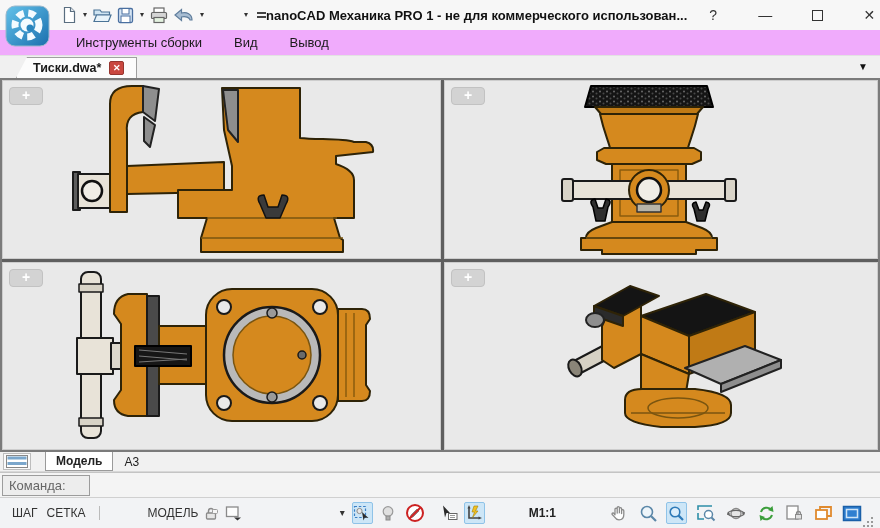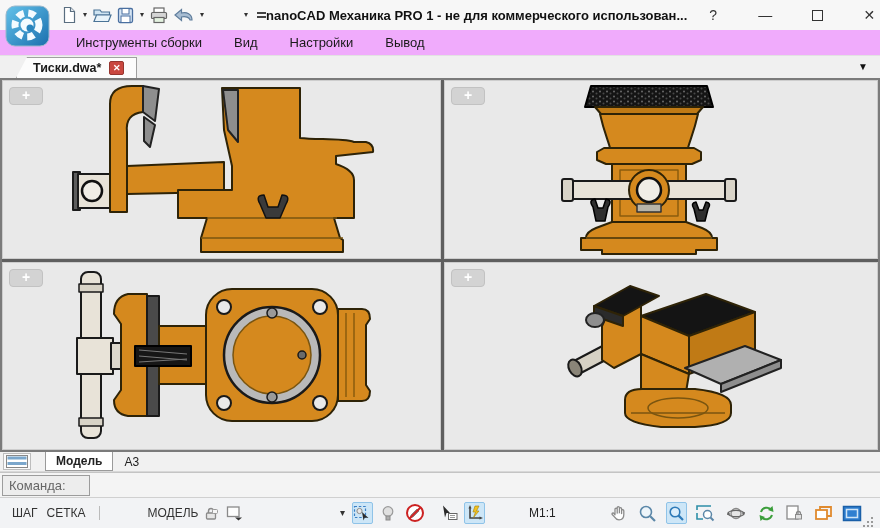--- a/index.html
+++ b/index.html
@@ -47,21 +47,21 @@
 
 .cmdline{height:25px;background:#f4f4f4;border-top:1px solid #c4c4c4;display:flex;align-items:flex-start}
 .cmdbox{margin:2px 0 0 2px;width:88px;height:21px;background:#ededed;border:1px solid #9c9c9c;font-size:13px;color:#666;padding:2px 0 0 6px}
 
 
 .statusbar{height:31px;background:#f2f3f5;border-top:1px solid #d0d0d0;display:flex;align-items:center;font-size:12px;color:#333}
 .sb-label{white-space:nowrap}
 .sb-sep{width:1px;height:14px;background:#bbb}
 .sb-icon{display:flex;align-items:center;justify-content:center;width:22px;height:22px}
 .sb-icon.hl{background:#cde6f7;border:1px solid #8fc3e8;border-radius:2px}
-.sb-scale{font-weight:400;color:#222}
+.sb-scale{font-weight:700;color:#222}
 .grip{margin-left:auto;margin-right:6px;width:12px;height:12px;align-self:flex-end}
 .grip i{display:block;width:2px;height:2px;background:#9a9a9a;box-shadow:4px 0 #9a9a9a,8px 0 #9a9a9a,4px -4px #9a9a9a,8px -4px #9a9a9a,8px -8px #9a9a9a;margin-top:9px}
 </style>
 </head>
 <body>
 
 <div class="titlebar">
   <svg class="logo" viewBox="0 0 45 42">
     <defs>
         <linearGradient id="lg" x1="0" y1="0" x2="1" y2="1">
@@ -128,21 +128,20 @@
     <span class="wbtn">
         <span class="maxbox"></span>
       </span>
     <span class="wbtn">✕</span>
   </div>
 </div>
 
 <div class="menubar">
   <span class="menu-item">Инструменты сборки</span>
   <span class="menu-item">Вид</span>
-  <span class="menu-item">Настройки</span>
   <span class="menu-item">Вывод</span>
 </div>
 
 <div class="doctabs">
   <div class="dtab">
     <span>Тиски.dwa*</span>
     <span class="dtab-close">✕</span>
   </div>
   <span class="dtab-menu">▼</span>
 </div>

